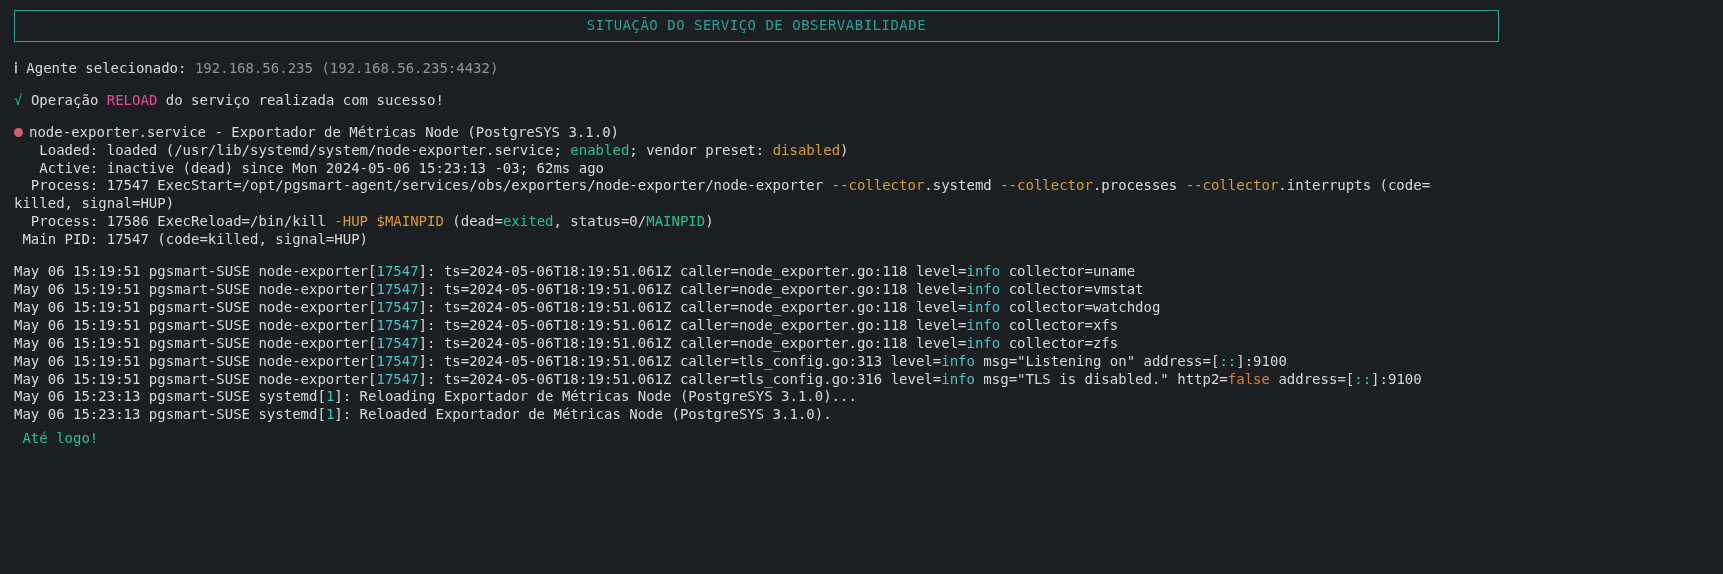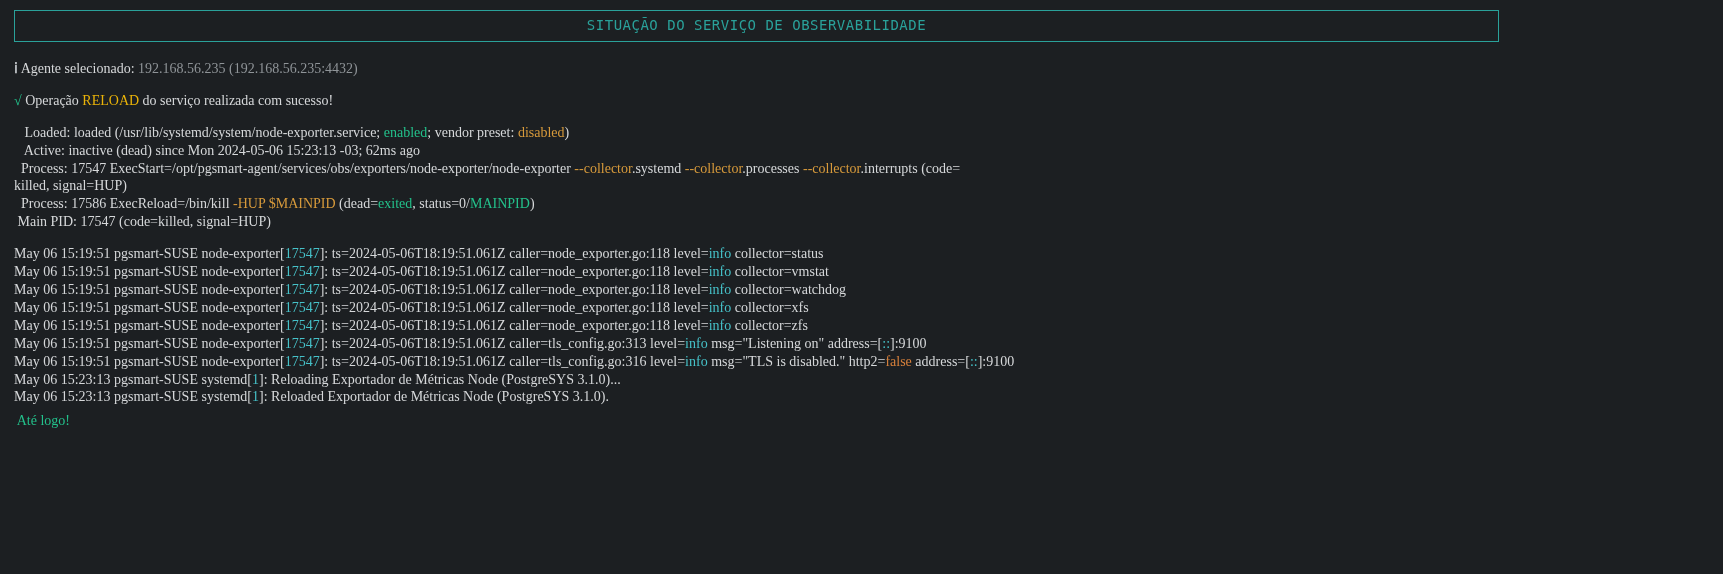--- a/index.html
+++ b/index.html
@@ -18,23 +18,23 @@
     width: 1511px;
   }
   .title-box {
     border: 1px solid #2aa19a;
     color: #2aa19a;
     text-align: center;
     padding: 6px 0 6px 0;
     letter-spacing: 0.5px;
     margin-bottom: 18px;
   }
-  .line { white-space: pre; font-family: Liberation Serif, serif; }
+  .line { white-space: pre; }
   .grey   { color: #8f9498; }
-  .cyan   { color: #eab308; margin-top: 32px; }
+  .cyan   { color: #ec4899; margin-top: 32px; }
   .cyan-b { color: #46c2c9; }
   .green  { color: #23c18b; }
   .yellow { color: #d79a3b; }
   .orange { color: #d7803b; }
   .white  { color: #d6d8da; }
   .dot-red {
     display: inline-block;
     width: 9px; height: 9px;
     border-radius: 50%;
     background: #d16060;
@@ -56,36 +56,37 @@
   </div>
 
   <div class="line"><span class="i-glyph">ⅰ</span> <span class="white">Agente selecionado:</span> <span class="grey">192.168.56.235</span> <span class="grey">(192.168.56.235:4432)</span></div>
 
   <div class="section-gap"></div>
 
   <div class="line"><span class="check">√</span> <span class="white">Operação </span><span class="cyan">RELOAD</span><span class="white"> do serviço realizada com sucesso!</span></div>
 
   <div class="section-gap"></div>
 
+  <div class="line"><span class="dot-red"></span><span class="white">node-exporter.service</span><span class="white"> - </span><span class="white">Exportador de Métricas Node (PostgreSYS 3.1.0)</span></div>
 
   <div class="line"><span class="white">   Loaded: </span><span class="white">loaded (/usr/lib/systemd/system/node-exporter.service; </span><span class="green">enabled</span><span class="white">; vendor preset: </span><span class="yellow">disabled</span><span class="white">)</span></div>
 
   <div class="line"><span class="white">   Active: </span><span class="white">inactive (dead) since Mon 2024-05-06 15:23:13 -03; 62ms ago</span></div>
 
   <div class="line"><span class="white">  Process: </span><span class="white">17547</span><span class="white"> ExecStart=/opt/pgsmart-agent/services/obs/exporters/node-exporter/node-exporter </span><span class="yellow">--collector</span><span class="white">.systemd </span><span class="yellow">--collector</span><span class="white">.processes </span><span class="yellow">--collector</span><span class="white">.interrupts (code=</span></div>
   <div class="line"><span class="white">killed, signal=HUP)</span></div>
 
   <div class="line"><span class="white">  Process: </span><span class="white">17586</span><span class="white"> ExecReload=/bin/kill </span><span class="yellow">-HUP </span><span class="yellow">$MAINPID</span><span class="white"> (dead=</span><span class="green">exited</span><span class="white">, status=0/</span><span class="green">MAINPID</span><span class="white">)</span></div>
 
   <div class="line"><span class="white"> Main PID: </span><span class="white">17547 (code=killed, signal=HUP)</span></div>
 
   <div class="section-gap"></div>
 
   <div id="log-block">
-      <div class="line"><span class="white">May 06 15:19:51 pgsmart-SUSE node-exporter</span><span class="white">[</span><span class="cyan-b">17547</span><span class="white">]</span><span class="white">: </span><span class="white">ts=2024-05-06T18:19:51.061Z caller=node_exporter.go:118 level=</span><span class="cyan-b">info</span><span class="white"> collector=status</span></div>
+      <div class="line"><span class="white">May 06 15:19:51 pgsmart-SUSE node-exporter</span><span class="white">[</span><span class="cyan-b">17547</span><span class="white">]</span><span class="white">: </span><span class="white">ts=2024-05-06T18:19:51.061Z caller=node_exporter.go:118 level=</span><span class="cyan-b">info</span><span class="white"> collector=uname</span></div>
       <div class="line"><span class="white">May 06 15:19:51 pgsmart-SUSE node-exporter</span><span class="white">[</span><span class="cyan-b">17547</span><span class="white">]</span><span class="white">: </span><span class="white">ts=2024-05-06T18:19:51.061Z caller=node_exporter.go:118 level=</span><span class="cyan-b">info</span><span class="white"> collector=vmstat</span></div>
       <div class="line"><span class="white">May 06 15:19:51 pgsmart-SUSE node-exporter</span><span class="white">[</span><span class="cyan-b">17547</span><span class="white">]</span><span class="white">: </span><span class="white">ts=2024-05-06T18:19:51.061Z caller=node_exporter.go:118 level=</span><span class="cyan-b">info</span><span class="white"> collector=watchdog</span></div>
       <div class="line"><span class="white">May 06 15:19:51 pgsmart-SUSE node-exporter</span><span class="white">[</span><span class="cyan-b">17547</span><span class="white">]</span><span class="white">: </span><span class="white">ts=2024-05-06T18:19:51.061Z caller=node_exporter.go:118 level=</span><span class="cyan-b">info</span><span class="white"> collector=xfs</span></div>
       <div class="line"><span class="white">May 06 15:19:51 pgsmart-SUSE node-exporter</span><span class="white">[</span><span class="cyan-b">17547</span><span class="white">]</span><span class="white">: </span><span class="white">ts=2024-05-06T18:19:51.061Z caller=node_exporter.go:118 level=</span><span class="cyan-b">info</span><span class="white"> collector=zfs</span></div>
       <div class="line"><span class="white">May 06 15:19:51 pgsmart-SUSE node-exporter</span><span class="white">[</span><span class="cyan-b">17547</span><span class="white">]</span><span class="white">: </span><span class="white">ts=2024-05-06T18:19:51.061Z caller=tls_config.go:313 level=</span><span class="cyan-b">info</span><span class="white"> msg="Listening on" address=</span><span class="white">[</span><span class="cyan-b">::</span><span class="white">]</span><span class="white">:9100</span></div>
       <div class="line"><span class="white">May 06 15:19:51 pgsmart-SUSE node-exporter</span><span class="white">[</span><span class="cyan-b">17547</span><span class="white">]</span><span class="white">: </span><span class="white">ts=2024-05-06T18:19:51.061Z caller=tls_config.go:316 level=</span><span class="cyan-b">info</span><span class="white"> msg="TLS is disabled." http2=</span><span class="orange">false</span><span class="white"> address=</span><span class="white">[</span><span class="cyan-b">::</span><span class="white">]</span><span class="white">:9100</span></div>
       <div class="line"><span class="white">May 06 15:23:13 pgsmart-SUSE systemd</span><span class="white">[</span><span class="cyan-b">1</span><span class="white">]</span><span class="white">: </span><span class="white">Reloading Exportador de Métricas Node (PostgreSYS 3.1.0)...</span></div>
       <div class="line"><span class="white">May 06 15:23:13 pgsmart-SUSE systemd</span><span class="white">[</span><span class="cyan-b">1</span><span class="white">]</span><span class="white">: </span><span class="white">Reloaded Exportador de Métricas Node (PostgreSYS 3.1.0).</span></div>
     </div>
 

